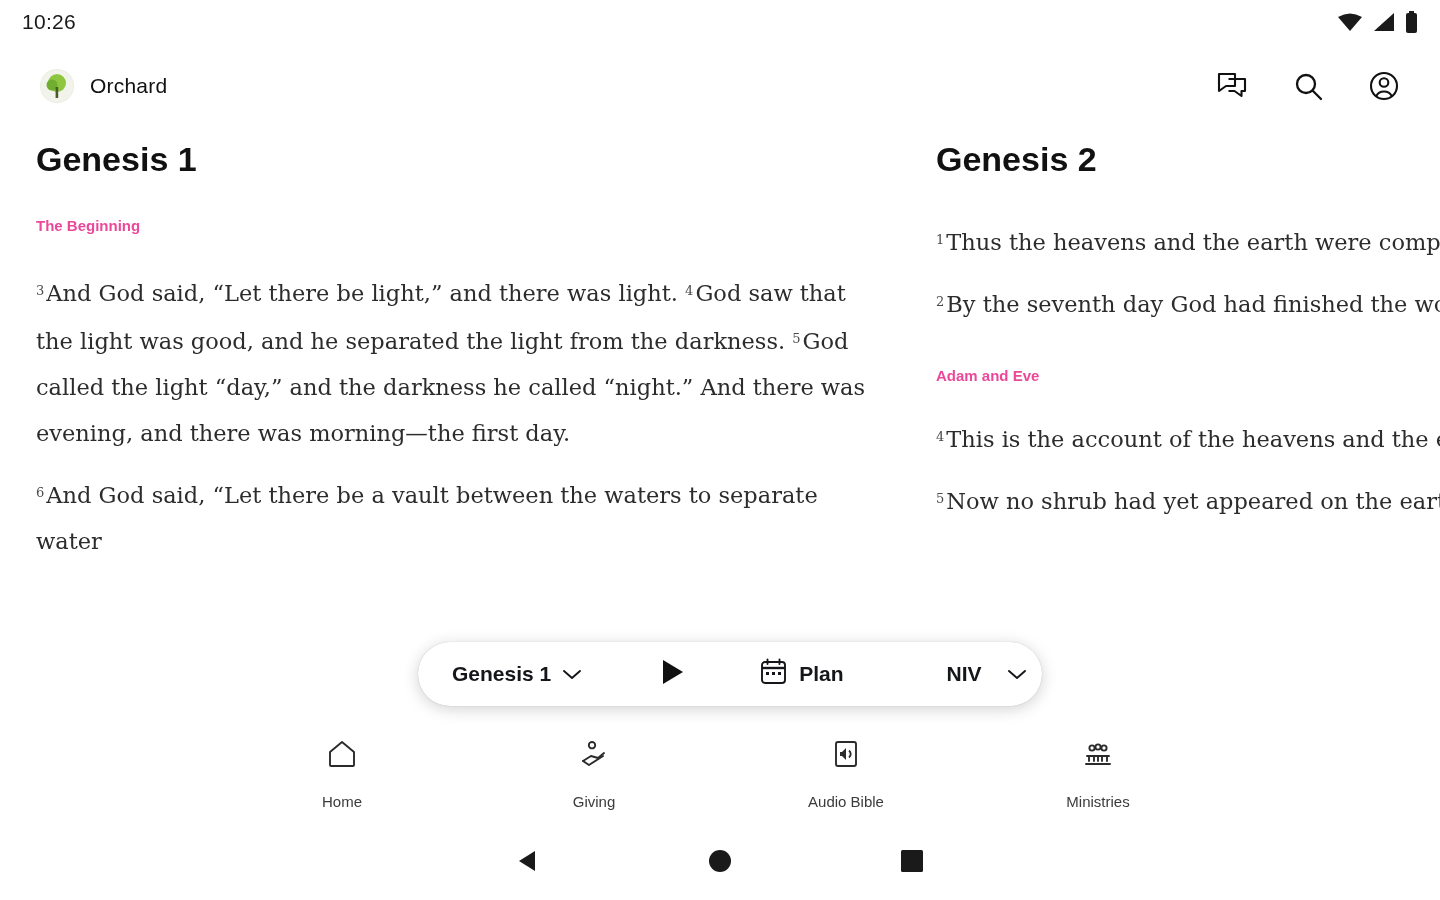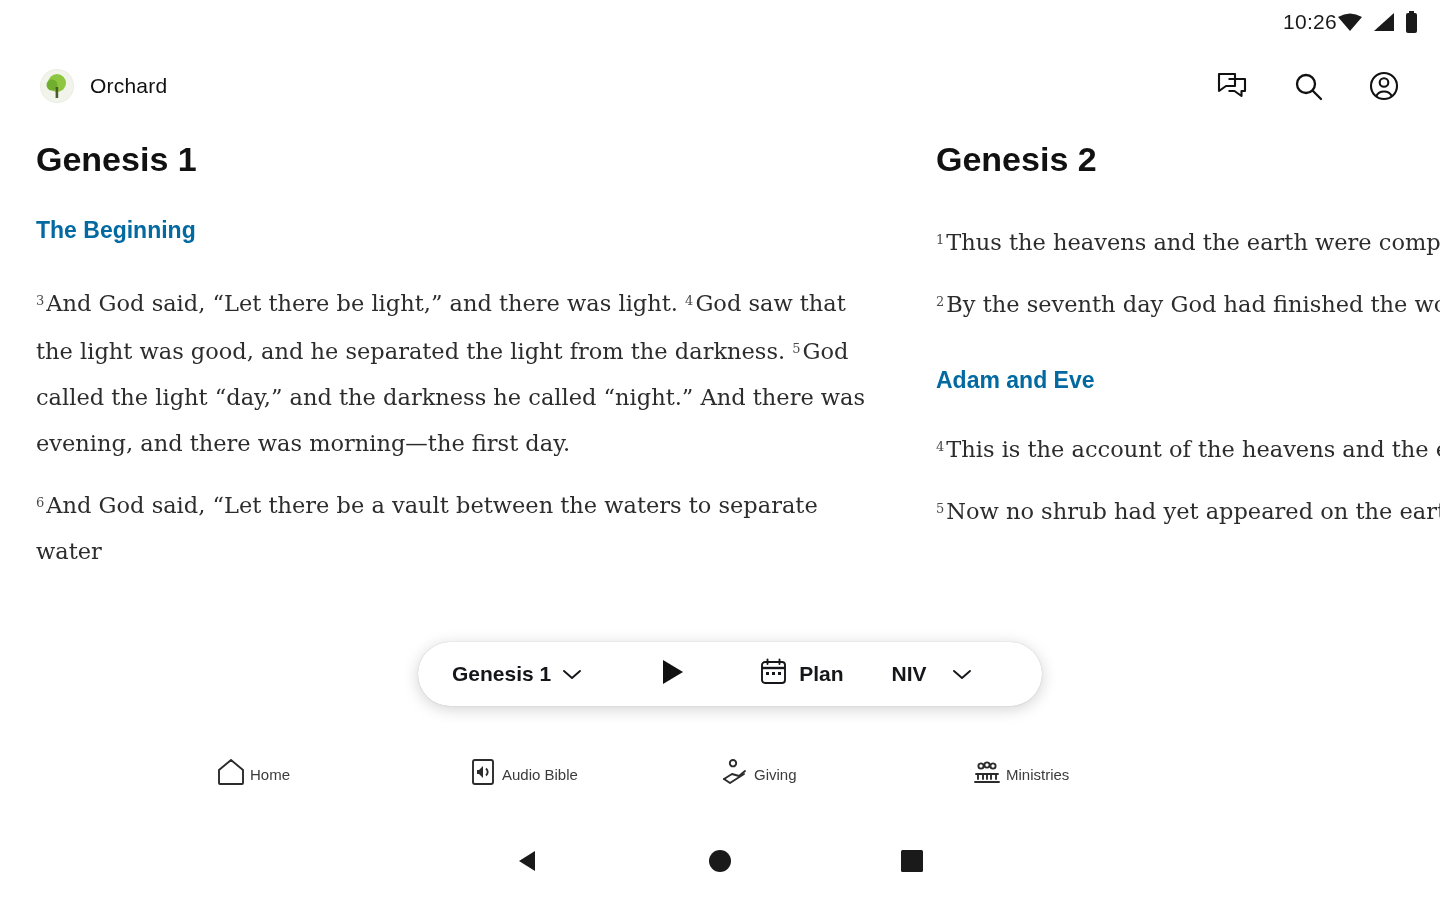--- a/index.html
+++ b/index.html
@@ -11,21 +11,21 @@
   }
   #app {
     position: relative;
     width: 1440px; height: 900px;
     background: #ffffff;
   }
 
   
   .statusbar {
     position: absolute; top: 0; left: 0; width: 1440px; height: 44px;
-    display: flex; align-items: center; justify-content: flex-end;
+    display: flex; align-items: center; justify-content: space-between;
     padding: 0 22px;
   }
   .statusbar .clock {
     font-size: 21px; color: #1a1a1a; letter-spacing: .3px;
   }
   .status-icons { display: flex; align-items: center; gap: 9px; }
   .status-icons svg { display: block; }
 
   
   .appbar {
@@ -62,21 +62,21 @@
   .col-left  { left: 36px;  width: 830px; }
   .col-right { left: 936px; width: 560px; }
 
   .chapter-title {
     font-family: "Liberation Sans", sans-serif;
     font-size: 34px; font-weight: bold; color: #111;
     margin-bottom: 38px;
   }
   .section-head {
     font-family: "Liberation Sans", sans-serif;
-    font-size: 23px; font-weight: bold; color: #0369a1;
+    font-size: 15px; font-weight: bold; color: #ec4899;
     margin: 0 0 34px 0;
   }
   .col-right .section-head { margin: 40px 0 30px 0; }
   .para {
     font-size: 22.5px; line-height: 46px; color: #2c2c2c;
     margin-bottom: 14px; text-align: left;
   }
   .vnum {
     font-size: 13px; vertical-align: 6px; color: #4a4a4a; padding-right: 2px;
   }
@@ -101,33 +101,33 @@
   }
   .pill-item {
     display: flex; align-items: center; gap: 11px;
     font-family: "Liberation Sans", sans-serif;
     font-size: 21px; color: #15161a; font-weight: 600;
     cursor: pointer;
   }
   .pill-chapter { flex: 0 0 auto; }
   .pill-play { flex: 0 0 auto; margin-left: 78px; }
   .pill-plan { flex: 0 0 auto; margin-left: 74px; gap: 12px; }
-  .pill-version { flex: 0 0 auto; margin-left: 48px; gap: 25px; }
+  .pill-version { flex: 0 0 auto; margin-left: 103px; gap: 25px; }
   .caret { display: inline-block; }
 
   
   .bottomnav {
     position: absolute; left: 0; bottom: 78px; width: 1440px; height: 96px;
     display: flex; align-items: center; justify-content: center;
     gap: 0;
     background: #ffffff;
   }
   .navitem {
     width: 252px;
-    display: flex; flex-direction: row; align-items: center; gap: 4px;
+    display: flex; flex-direction: column; align-items: center; gap: 20px;
     cursor: pointer;
   }
   .navitem .label {
     font-size: 15px; color: #3b3b3b; font-family: "Liberation Sans", sans-serif;
   }
 
   
   .sysbar {
     position: absolute; left: 0; bottom: 0; width: 1440px; height: 78px;
     display: flex; align-items: center; justify-content: center;
@@ -268,37 +268,37 @@
     <div class="navitem">
       <span>
         <svg width="30" height="30" viewBox="0 0 30 30" fill="none" stroke="#2b2b2b" stroke-width="1.9" stroke-linejoin="round">
           <path d="M3 13 L15 3 L27 13 V26 a1 1 0 0 1 -1 1 H4 a1 1 0 0 1 -1 -1 Z"></path>
         </svg>
       </span>
       <span class="label">Home</span>
     </div>
     <div class="navitem">
       <span>
+        <svg width="30" height="30" viewBox="0 0 30 30" fill="none" stroke="#2b2b2b" stroke-width="1.9" stroke-linecap="round" stroke-linejoin="round">
+          <path d="M13 3 a3.2 3.2 0 1 1 0 6.4 a3.2 3.2 0 1 1 0 -6.4"></path>
+          <path d="M4 22 l8 -5 l7 2 l6 -5"></path>
+          <path d="M4 22 l6 4 l14 -9"></path>
+        </svg>
+      </span>
+      <span class="label">Giving</span>
+    </div>
+    <div class="navitem">
+      <span>
         <svg width="30" height="30" viewBox="0 0 30 30" fill="none" stroke="#2b2b2b" stroke-width="1.9" stroke-linejoin="round">
           <rect x="5" y="3" width="20" height="24" rx="2"></rect>
           <path d="M15 9 L11 13 H9 v4 h2 l4 4 z" fill="#2b2b2b" stroke="none"></path>
           <path d="M18 11.5 a4.5 4.5 0 0 1 0 7"></path>
         </svg>
       </span>
       <span class="label">Audio Bible</span>
-    </div>
-    <div class="navitem">
-      <span>
-        <svg width="30" height="30" viewBox="0 0 30 30" fill="none" stroke="#2b2b2b" stroke-width="1.9" stroke-linecap="round" stroke-linejoin="round">
-          <path d="M13 3 a3.2 3.2 0 1 1 0 6.4 a3.2 3.2 0 1 1 0 -6.4"></path>
-          <path d="M4 22 l8 -5 l7 2 l6 -5"></path>
-          <path d="M4 22 l6 4 l14 -9"></path>
-        </svg>
-      </span>
-      <span class="label">Giving</span>
     </div>
     <div class="navitem">
       <span>
         <svg width="30" height="30" viewBox="0 0 30 30" fill="none" stroke="#2b2b2b" stroke-width="1.9" stroke-linecap="round">
           <circle cx="9" cy="9" r="2.6"></circle>
           <circle cx="15" cy="8" r="2.6"></circle>
           <circle cx="21" cy="9" r="2.6"></circle>
           <path d="M4 17 H26"></path>
           <path d="M6 17 V22 M11 17 V22 M15 17 V22 M19 17 V22 M24 17 V22"></path>
           <path d="M3 25 H27"></path>

